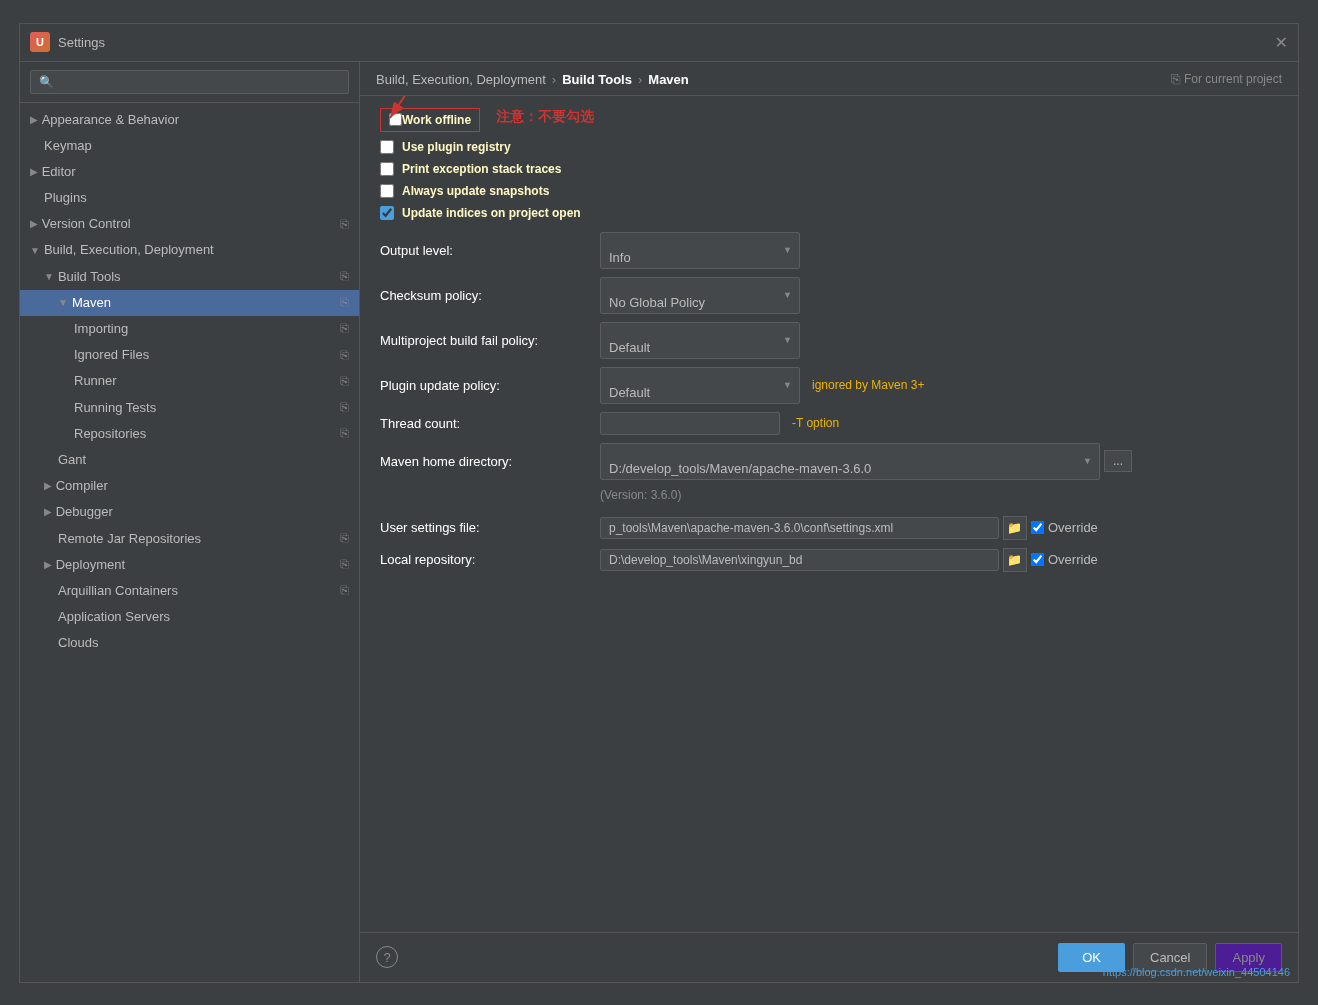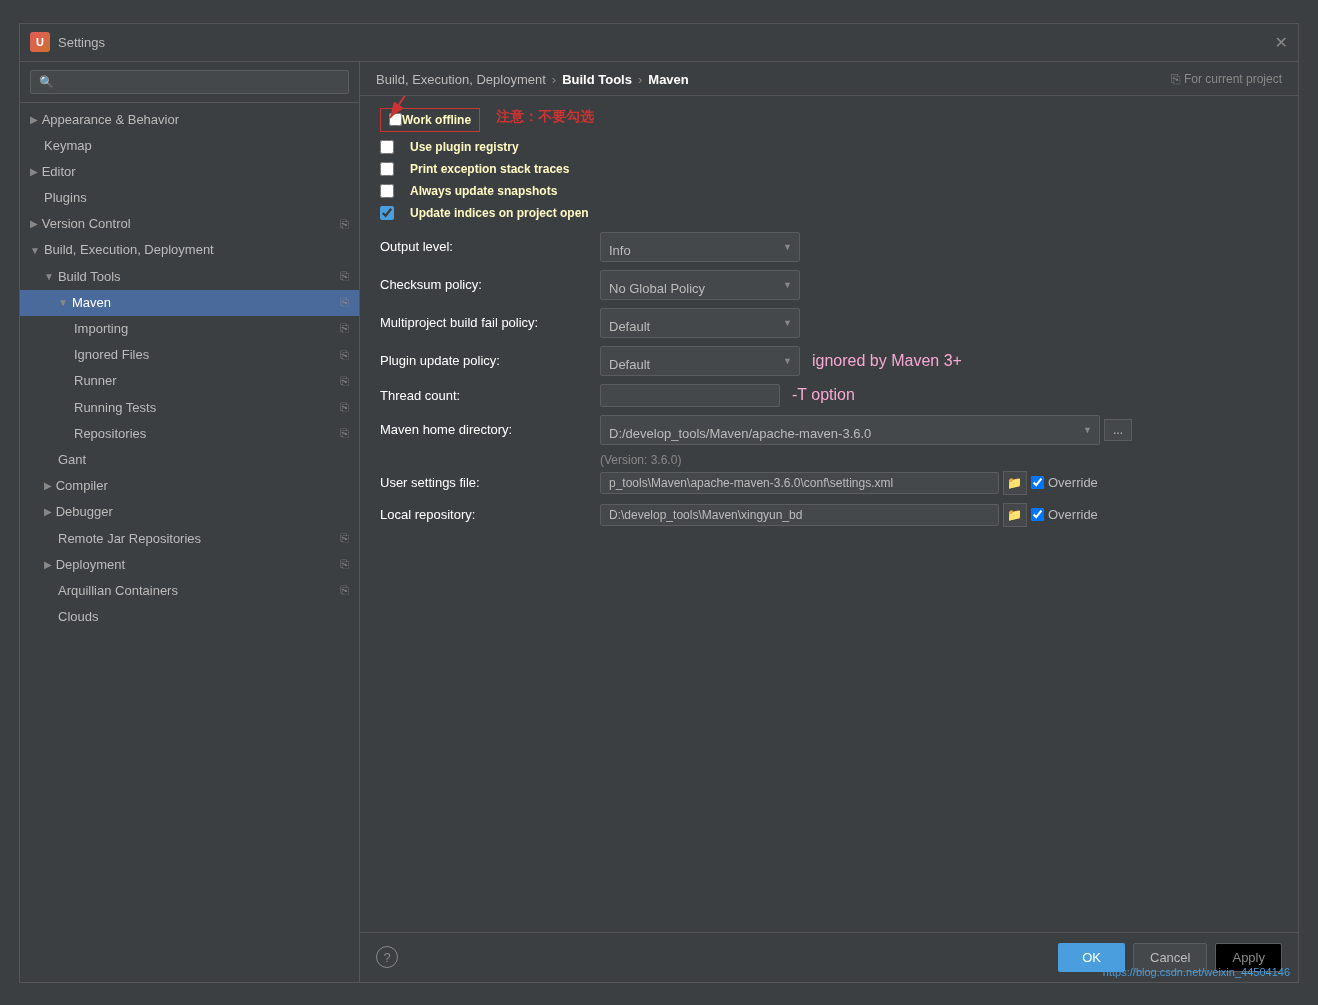--- a/index.html
+++ b/index.html
@@ -144,21 +144,20 @@
       flex: 1;
       padding: 12px 20px;
       overflow-y: auto;
     }
     
     .checkbox-row {
       display: flex;
       align-items: center;
       margin-bottom: 4px;
       padding: 2px 0;
-      gap: 8px;
     }
     .checkbox-row input[type=checkbox] {
       margin-right: 8px;
       accent-color: #4a9edd;
       width: 14px; height: 14px;
     }
     .checkbox-label {
       color: #fef9c3;
       font-size: 12px;
       font-weight: bold;
@@ -194,21 +193,21 @@
     }
     .form-control {
       display: flex;
       align-items: center;
       gap: 4px;
     }
     .dropdown-select {
       background: #45484a;
       border: 1px solid #5a5c5e;
       color: #bbbbbb;
-      padding: 10px 24px 3px 8px;
+      padding: 17px 24px 3px 8px;
       font-size: 13px;
       border-radius: 2px;
       appearance: none;
       -webkit-appearance: none;
       min-width: 200px;
       cursor: pointer;
       outline: none;
       position: relative;
     }
     .dropdown-wrapper {
@@ -229,22 +228,22 @@
       background: #45484a;
       border: 1px solid #5a5c5e;
       color: #bbbbbb;
       padding: 3px 8px;
       font-size: 13px;
       border-radius: 2px;
       outline: none;
       width: 180px;
     }
     .suffix-text {
-      color: #f9a8d4;
-      font-size: 16px;
+      color: #eab308;
+      font-size: 12px;
       margin-left: 8px;
     }
     .long-input {
       background: #45484a;
       border: 1px solid #5a5c5e;
       color: #bbbbbb;
       padding: 3px 8px;
       font-size: 12px;
       border-radius: 2px;
       outline: none;
@@ -255,21 +254,21 @@
       border: 1px solid #5a5c5e;
       color: #bbbbbb;
       padding: 3px 8px;
       cursor: pointer;
       font-size: 12px;
     }
     .version-text {
       color: #888;
       font-size: 12px;
       padding-left: 220px;
-      margin-bottom: 4px;
+      margin-bottom: 14px;
     }
     .folder-icon-btn {
       background: #45484a;
       border: 1px solid #5a5c5e;
       color: #bbbbbb;
       width: 24px;
       height: 24px;
       display: flex; align-items: center; justify-content: center;
       cursor: pointer;
       font-size: 12px;
@@ -315,21 +314,21 @@
     .btn-cancel {
       background: #45484a;
       border: 1px solid #5a5c5e;
       color: #bbbbbb;
       padding: 6px 16px;
       font-size: 13px;
       cursor: pointer;
       border-radius: 2px;
     }
     .btn-apply {
-      background: #000000;
+      background: #4c1d95;
       border: 1px solid #5a5c5e;
       color: #888;
       padding: 6px 16px;
       font-size: 13px;
       cursor: pointer;
       border-radius: 2px;
     }
     .watermark {
       position: absolute;
       bottom: 4px;
@@ -426,20 +425,23 @@
           <span class="icon-copy">⎘</span>
         </div>
         <div class="tree-item tree-item-indent1">
           <span class="arrow">▶</span>
           <span>Deployment</span>
           <span class="icon-copy">⎘</span>
         </div>
         <div class="tree-item tree-item-indent2">
           <span>Arquillian Containers</span>
           <span class="icon-copy">⎘</span>
+        </div>
+        <div class="tree-item tree-item-indent2">
+          <span>Application Servers</span>
         </div>
         <div class="tree-item tree-item-indent2">
           <span>Clouds</span>
         </div>
       </div>
     </div>
 
     <div class="main-content">
 
       <div class="breadcrumb-bar">

